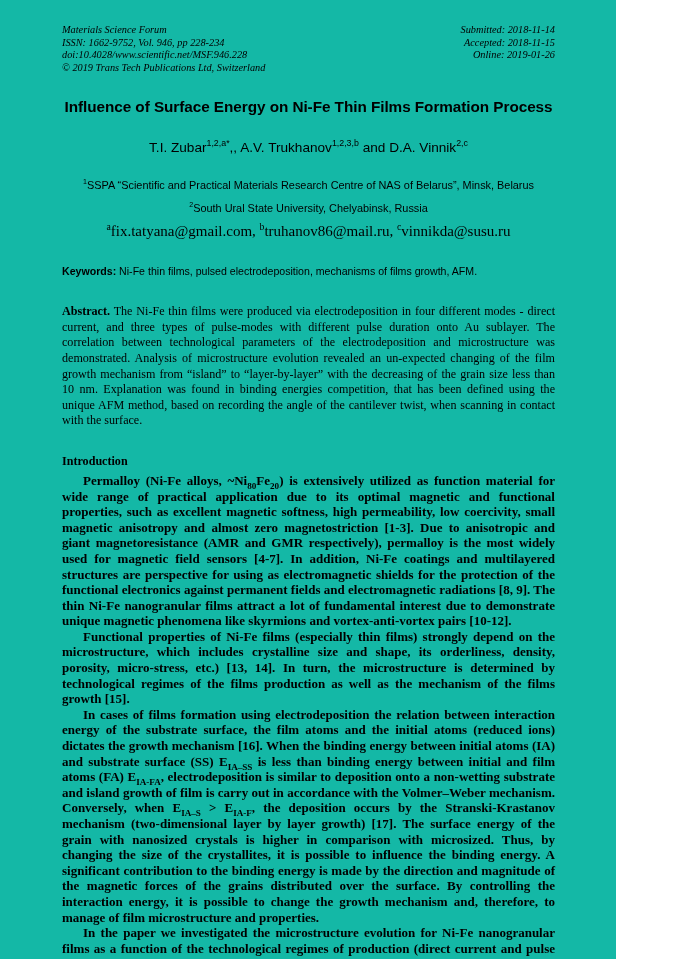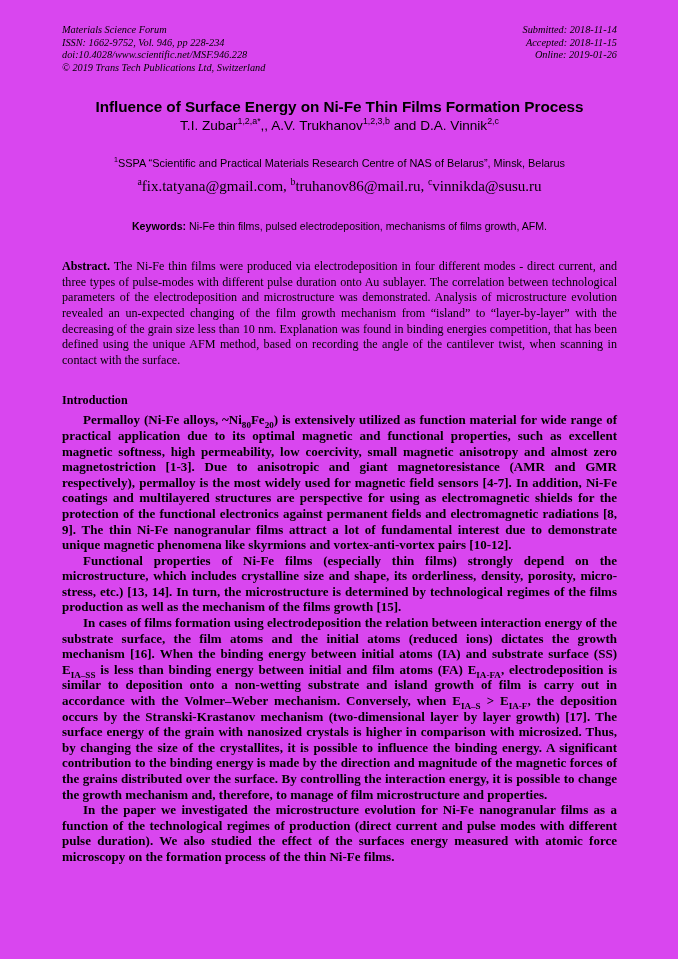--- a/index.html
+++ b/index.html
@@ -10,23 +10,23 @@
   body {
     width: 678px;
     height: 959px;
     overflow: hidden;
     font-family: "Liberation Serif", serif;
     color: #000000;
     -webkit-font-smoothing: none;
   }
   .page {
     position: relative;
-    width: 678px;
+    width: 616px;
     height: 959px;
-    background: #d946ef;
+    background: #14b8a6;
     box-sizing: border-box;
     padding: 24px 61px 0 62px;
   }
 
   
   .masthead {
     display: flex;
     justify-content: space-between;
     align-items: flex-start;
     font-style: italic;
@@ -44,21 +44,21 @@
     text-align: center;
     font-family: "Liberation Sans", sans-serif;
     font-weight: bold;
     font-size: 15.3px;
     line-height: 19px;
     letter-spacing: -0.05px;
   }
 
   
   .authors {
-    margin-top: 1px;
+    margin-top: 23px;
     text-align: center;
     font-family: "Liberation Sans", sans-serif;
     font-size: 13.6px;
     line-height: 17px;
   }
   .authors sup, .affil sup, .emails sup {
     font-size: 0.65em;
     vertical-align: super;
     line-height: 0;
   }
@@ -81,21 +81,21 @@
     font-size: 15px;
     line-height: 13px;
   }
 
   
   .keywords {
     margin-top: 27px;
     font-family: "Liberation Sans", sans-serif;
     font-size: 10.6px;
     line-height: 13px;
-    text-align: center;
+    text-align: left;
   }
   .keywords b { font-weight: bold; }
 
   
   .abstract {
     margin-top: 26px;
     font-family: "Liberation Serif", serif;
     font-size: 12.1px;
     line-height: 15.6px;
     text-align: justify;
@@ -146,20 +146,21 @@
       <div>Accepted: 2018-11-15</div>
       <div>Online: 2019-01-26</div>
     </div>
   </div>
 
   <div class="title">Influence of Surface Energy on Ni-Fe Thin Films Formation Process</div>
 
   <div class="authors"><span>T.I. Zubar</span><sup>1,2,a*</sup><span>,</span><span>, </span><span>A.V. Trukhanov</span><sup>1,2,3,b</sup><span> </span><span>and </span><span>D.A. Vinnik</span><sup>2,c</sup></div>
 
   <div class="affil a1"><sup>1</sup><span>SSPA “Scientific and Practical Materials Research Centre of NAS of Belarus”, Minsk, Belarus</span></div>
+  <div class="affil a2"><sup>2</sup><span>South Ural State University, Chelyabinsk, Russia</span></div>
 
   <div class="emails"><sup>a</sup><span>fix.tatyana@gmail.com</span><span>, </span><sup>b</sup><span>truhanov86@mail.ru</span><span>, </span><sup>c</sup><span>vinnikda@susu.ru</span></div>
 
   <div class="keywords">
     <b>Keywords:</b><span> Ni-Fe thin films, pulsed electrodeposition, mechanisms of films growth, AFM.</span>
   </div>
 
   <div class="abstract">
     <b>Abstract.</b><span> The Ni-Fe thin films were produced via electrodeposition in four different modes - direct current, and three types of pulse-modes with different pulse duration onto Au sublayer. The correlation between technological parameters of the electrodeposition and microstructure was demonstrated. Analysis of microstructure evolution revealed an un-expected changing of the film growth mechanism from “island” to “layer-by-layer” with the decreasing of the grain size less than 10 nm. Explanation was found in binding energies competition, that has been defined using the unique AFM method, based on recording the angle of the cantilever twist, when scanning in contact with the surface.</span>
   </div>

